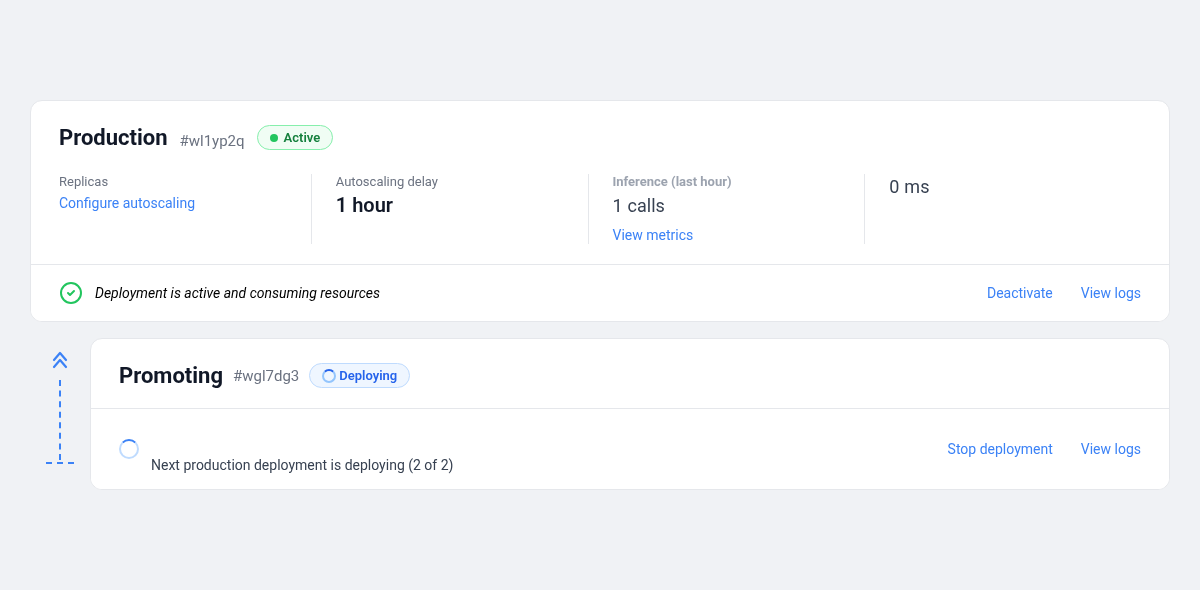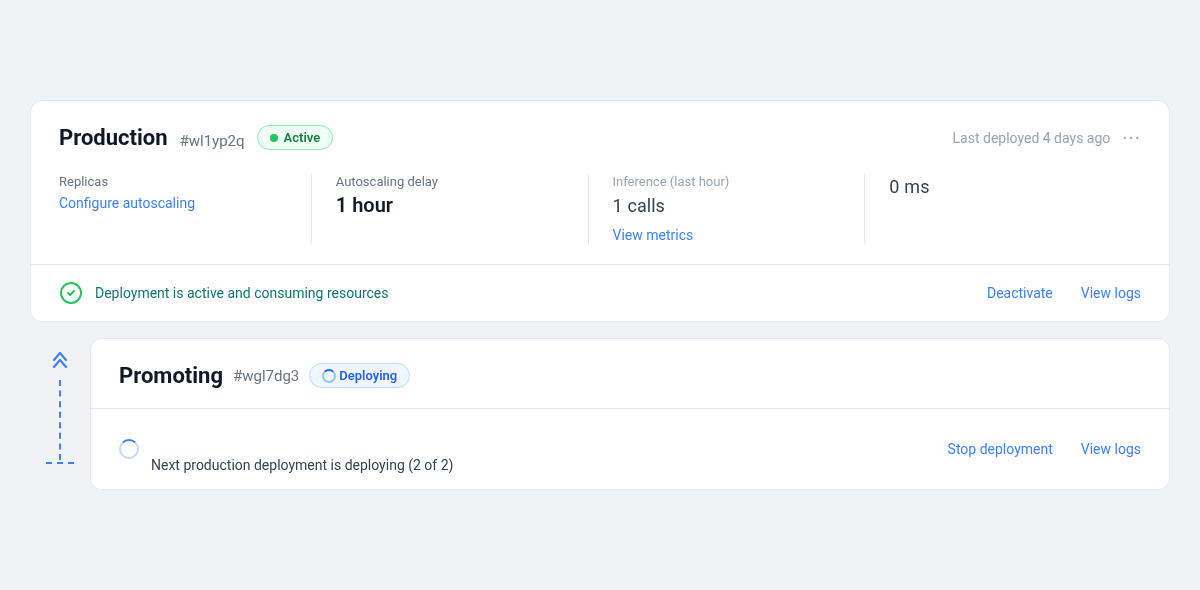--- a/index.html
+++ b/index.html
@@ -99,21 +99,21 @@
       border-right: none;
       margin-right: 0;
     }
     .stat-label {
       font-size: 13px;
       color: #6b7280;
       margin-bottom: 4px;
     }
     .stat-label span {
       color: #9ca3af;
-      font-weight: 400;
+      font-weight: 700;
     }
     .stat-value {
       font-size: 20px;
       font-weight: 600;
       color: #111827;
       margin-bottom: 8px;
     }
     .stat-value span {
       font-weight: 400;
       font-size: 18px;
@@ -135,22 +135,23 @@
       align-items: center;
       gap: 12px;
     }
     .alert-icon {
       width: 24px;
       height: 24px;
       flex-shrink: 0;
     }
     .alert-text {
       font-size: 14px;
-      color: #0f766e;
+      color: #000000;
       flex: 1;
+      font-style: italic;
     }
     .alert-link {
       color: #3b82f6;
       font-size: 14px;
       text-decoration: none;
       cursor: pointer;
       margin-left: 16px;
     }
 
     
@@ -293,24 +294,20 @@
   <div class="card">
     <div class="card-top">
       <div class="card-header">
         <div class="card-title-group">
           <span class="card-title">Production</span>
           <span class="card-id">#wl1yp2q</span>
           <div class="badge-active">
             <div class="badge-active-dot"></div>
             <span>Active</span>
           </div>
-        </div>
-        <div class="card-meta">
-          <span>Last deployed 4 days ago</span>
-          <span class="three-dots">···</span>
         </div>
       </div>
 
       <div class="stats-row">
 
         <div class="stat-block">
           <div class="stat-label">Replicas</div>
           <a class="stat-link">Configure autoscaling</a>
         </div>
 

